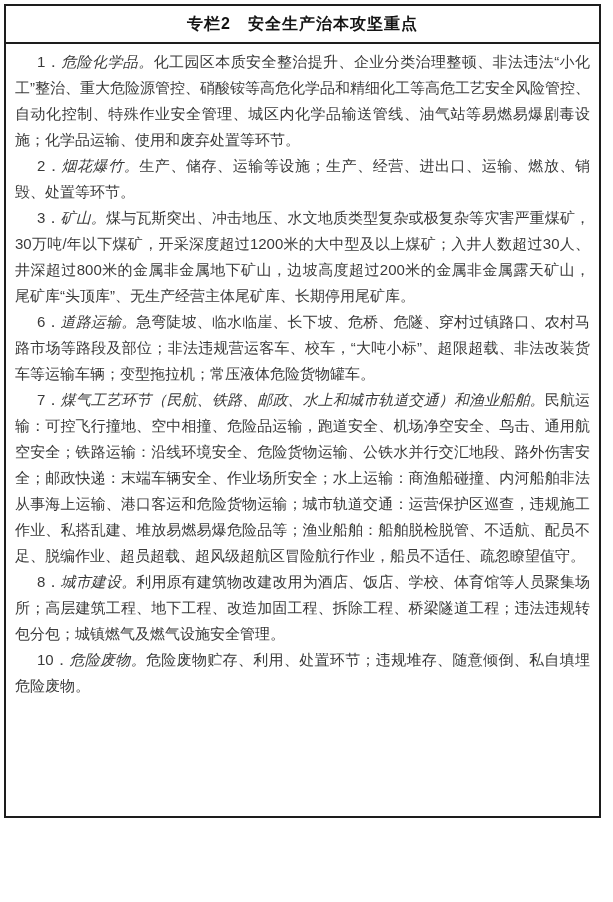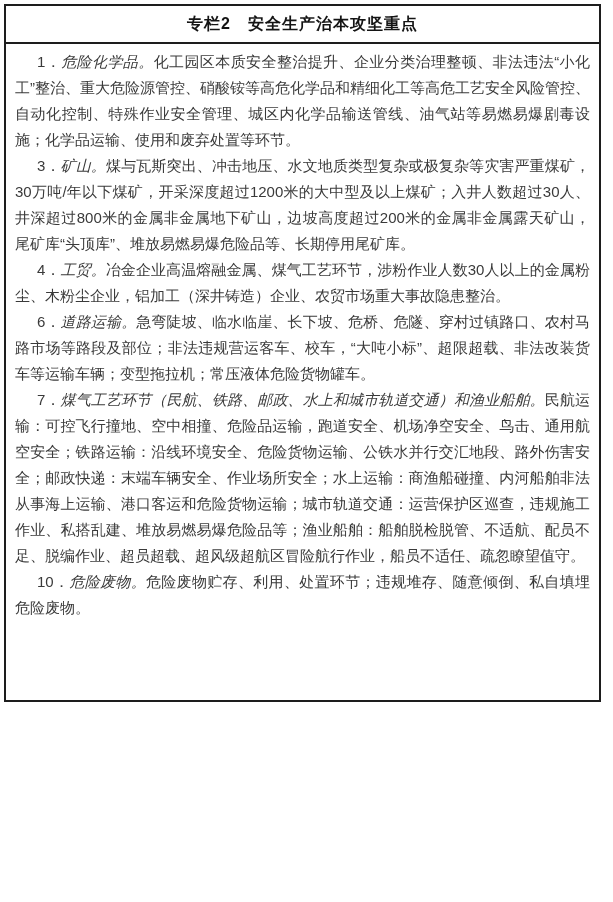--- a/index.html
+++ b/index.html
@@ -13,21 +13,21 @@
     height: 902px;
     background: #ffffff;
     font-family: "Liberation Sans", sans-serif;
     overflow: hidden;
   }
   .panel {
     position: absolute;
     left: 4px;
     top: 4px;
     width: 597px;
-    height: 698px;
+    height: 814px;
     box-sizing: border-box;
     border: 2px solid #1d1d1d;
     background: #ffffff;
     display: flex;
     flex-direction: column;
   }
   .title-row {
     box-sizing: border-box;
     height: 38px;
     border-bottom: 2px solid #1d1d1d;
@@ -68,20 +68,21 @@
 </head>
 <body>
 
 <div class="page">
   <div class="panel">
     <div class="title-row">
       <span class="title-text">专栏2　安全生产治本攻坚重点</span>
     </div>
     <div class="doc-body">
       <p class="item"><span class="num">1．</span><span class="lead">危险化学品。</span><span class="text">化工园区本质安全整治提升、企业分类治理整顿、非法违法“小化工”整治、重大危险源管控、硝酸铵等高危化学品和精细化工等高危工艺安全风险管控、自动化控制、特殊作业安全管理、城区内化学品输送管线、油气站等易燃易爆剧毒设施；化学品运输、使用和废弃处置等环节。</span></p>
-      <p class="item"><span class="num">3．</span><span class="lead">矿山。</span><span class="text">煤与瓦斯突出、冲击地压、水文地质类型复杂或极复杂等灾害严重煤矿，30万吨/年以下煤矿，开采深度超过1200米的大中型及以上煤矿；入井人数超过30人、井深超过800米的金属非金属地下矿山，边坡高度超过200米的金属非金属露天矿山，尾矿库“头顶库”、堆放易燃易爆危险品等、长期停用尾矿库。</span></p>
-      <p class="item"><span class="num">4．</span><span class="lead">工贸。</span><span class="text">冶金企业高温熔融金属、煤气工艺环节，涉粉作业人数30人以上的金属粉尘、木粉尘企业，铝加工（深井铸造）企业、农贸市场重大事故隐患整治。</span></p>
+      <p class="item"><span class="num">2．</span><span class="lead">烟花爆竹。</span><span class="text">生产、储存、运输等设施；生产、经营、进出口、运输、燃放、销毁、处置等环节。</span></p>
+      <p class="item"><span class="num">3．</span><span class="lead">矿山。</span><span class="text">煤与瓦斯突出、冲击地压、水文地质类型复杂或极复杂等灾害严重煤矿，30万吨/年以下煤矿，开采深度超过1200米的大中型及以上煤矿；入井人数超过30人、井深超过800米的金属非金属地下矿山，边坡高度超过200米的金属非金属露天矿山，尾矿库“头顶库”、无生产经营主体尾矿库、长期停用尾矿库。</span></p>
       <p class="item"><span class="num">6．</span><span class="lead">道路运输。</span><span class="text">急弯陡坡、临水临崖、长下坡、危桥、危隧、穿村过镇路口、农村马路市场等路段及部位；非法违规营运客车、校车，“大吨小标”、超限超载、非法改装货车等运输车辆；变型拖拉机；常压液体危险货物罐车。</span></p>
       <p class="item"><span class="num">7．</span><span class="lead">煤气工艺环节（民航、铁路、邮政、水上和城市轨道交通）和渔业船舶。</span><span class="text">民航运输：可控飞行撞地、空中相撞、危险品运输，跑道安全、机场净空安全、鸟击、通用航空安全；铁路运输：沿线环境安全、危险货物运输、公铁水并行交汇地段、路外伤害安全；邮政快递：末端车辆安全、作业场所安全；水上运输：商渔船碰撞、内河船舶非法从事海上运输、港口客运和危险货物运输；城市轨道交通：运营保护区巡查，违规施工作业、私搭乱建、堆放易燃易爆危险品等；渔业船舶：船舶脱检脱管、不适航、配员不足、脱编作业、超员超载、超风级超航区冒险航行作业，船员不适任、疏忽瞭望值守。</span></p>
+      <p class="item"><span class="num">8．</span><span class="lead">城市建设。</span><span class="text">利用原有建筑物改建改用为酒店、饭店、学校、体育馆等人员聚集场所；高层建筑工程、地下工程、改造加固工程、拆除工程、桥梁隧道工程；违法违规转包分包；城镇燃气及燃气设施安全管理。</span></p>
       <p class="item"><span class="num">10．</span><span class="lead">危险废物。</span><span class="text">危险废物贮存、利用、处置环节；违规堆存、随意倾倒、私自填埋危险废物。</span></p>
     </div>
   </div>
 </div>
 
 </body></html>

